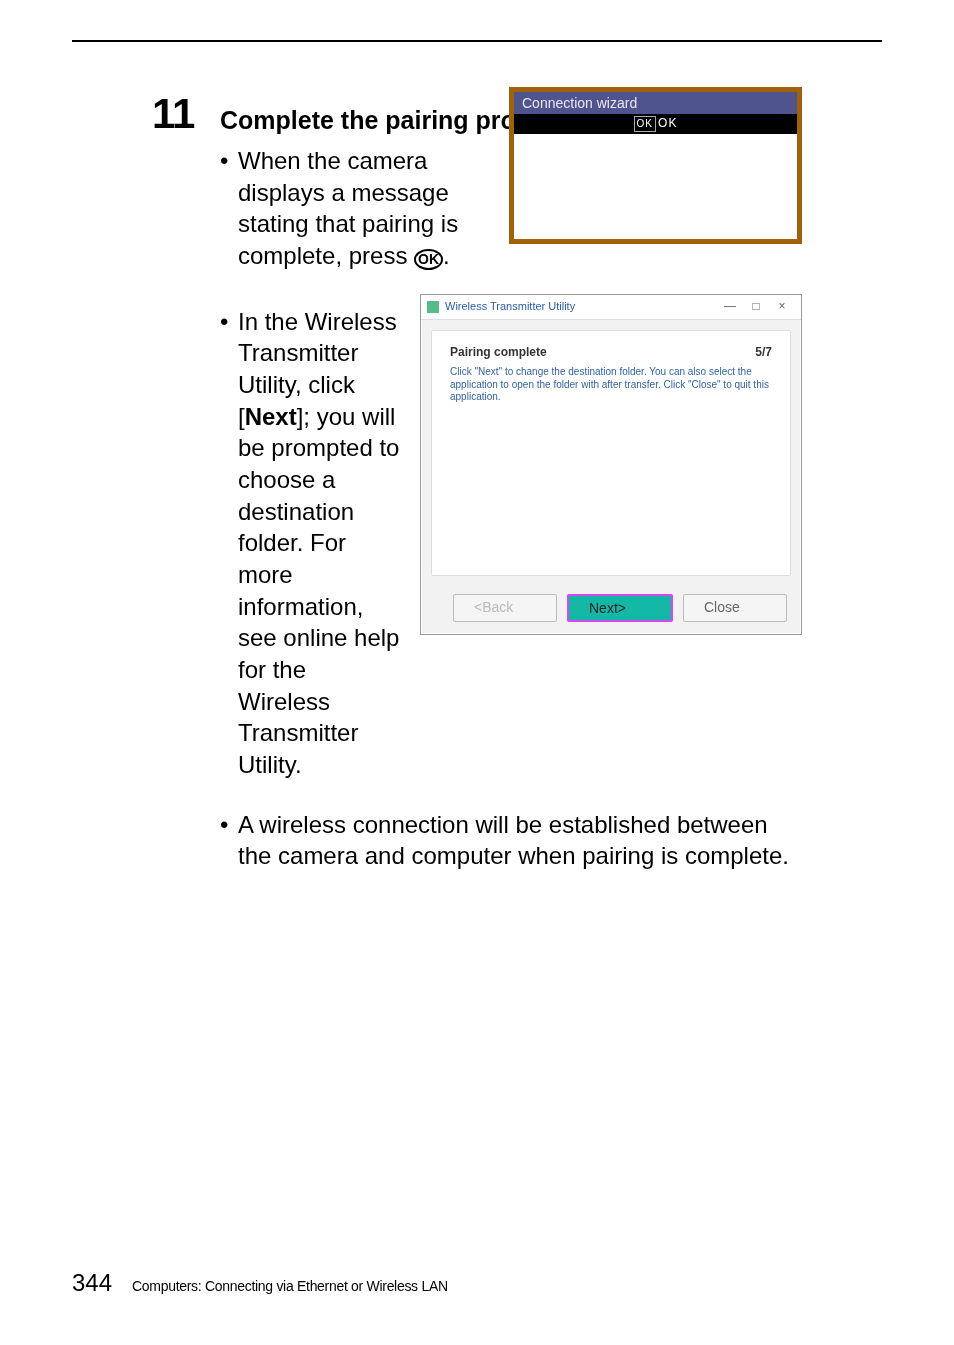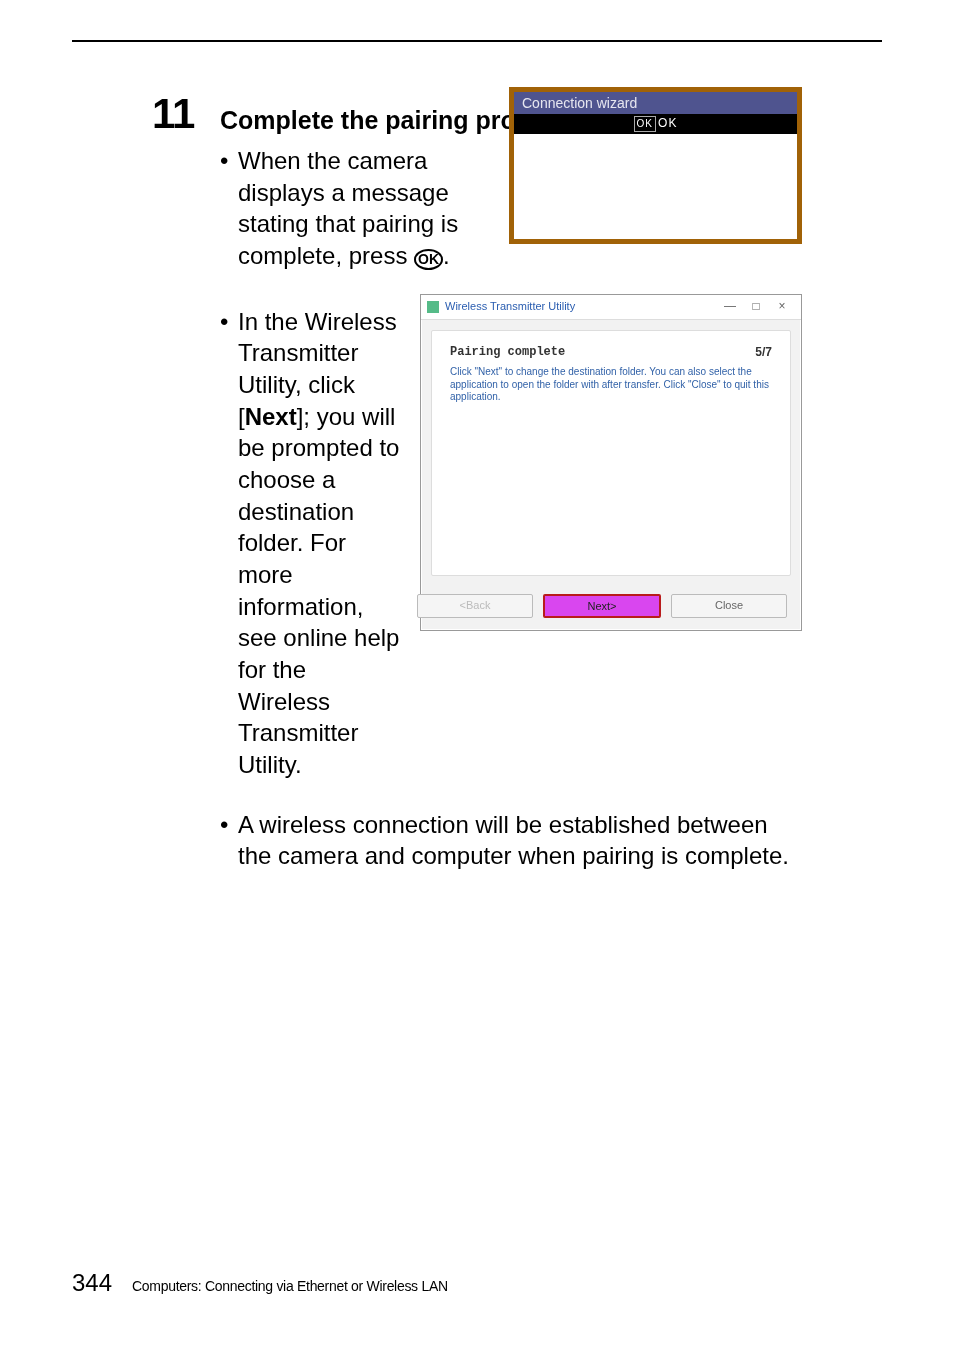--- a/index.html
+++ b/index.html
@@ -122,32 +122,32 @@
   .win-inner {
     background:#fff;
     margin:10px;
     padding:14px 18px 60px 18px;
     border:1px solid #ddd;
     border-radius:2px;
     position:relative;
     min-height:170px;
   }
   .win-step { position:absolute; top:14px; right:18px; font-weight:700; font-size:12px; }
-  .win-heading { font-weight:700; font-size:12px; margin-bottom:6px;font-family:Liberation Mono, monospace; }
+  .win-heading { font-weight:700; font-size:12px; margin-bottom:6px; }
   .win-para { font-size:10px; color:#3262a8; line-height:1.25; }
   .win-buttons {
     display:flex; justify-content:flex-end; gap:10px;
     padding:8px 14px 12px 14px;
   }
   .win-btn {
-    min-width:62px; text-align:center; font-size:11px;
-    padding:3px 26px; border:1px solid #bbb; background:#f5f5f5;
+    min-width:62px; text-align:left; font-size:14px;
+    padding:3px 20px; border:1px solid #bbb; background:#f5f5f5;
     border-radius:2px; color:#666;
   }
-  .win-btn.primary { border:2px solid #b91c1c; color:#222; background:#d946ef; }
+  .win-btn.primary { border:2px solid #d946ef; color:#222; background:#14b8a6; }
   .win-btn.disabled { color:#bbb; }
   .ok-glyph {
     display:inline-block; border:2px solid #000; border-radius:50%;
     font-size:14px; line-height:14px; padding:1px 2px 2px 2px;
     font-weight:700; vertical-align:baseline;
   }
   .page-footer {
     position:absolute;
     left:72px; right:72px; bottom:48px;
     display:flex; align-items:baseline; gap:20px;

